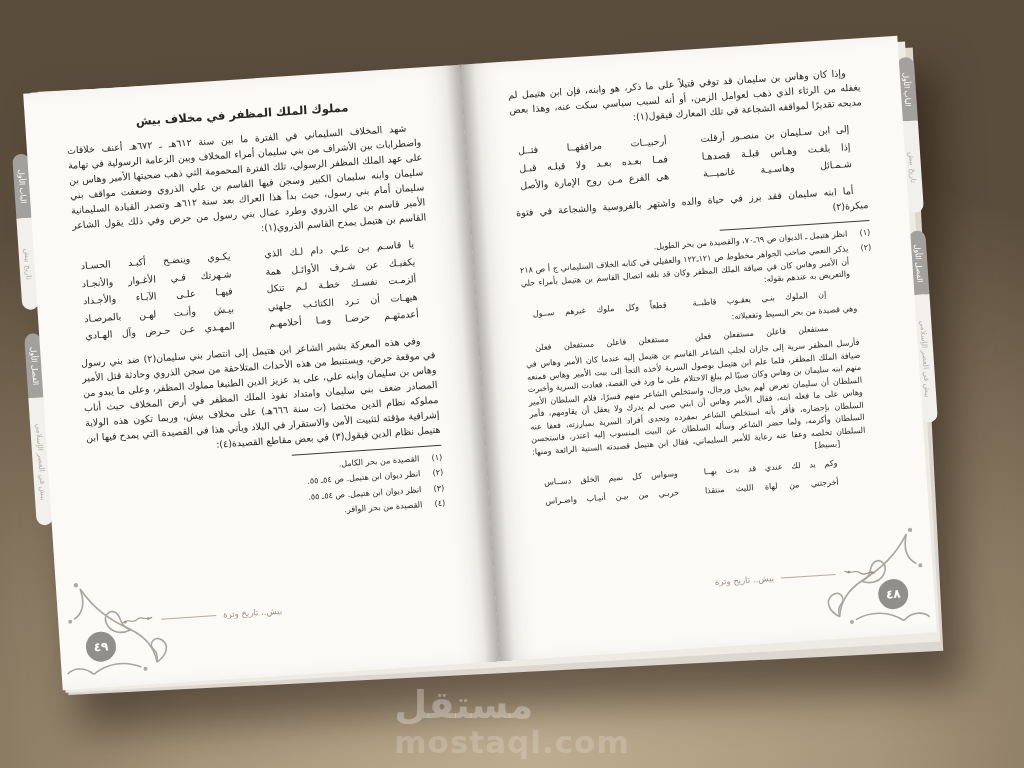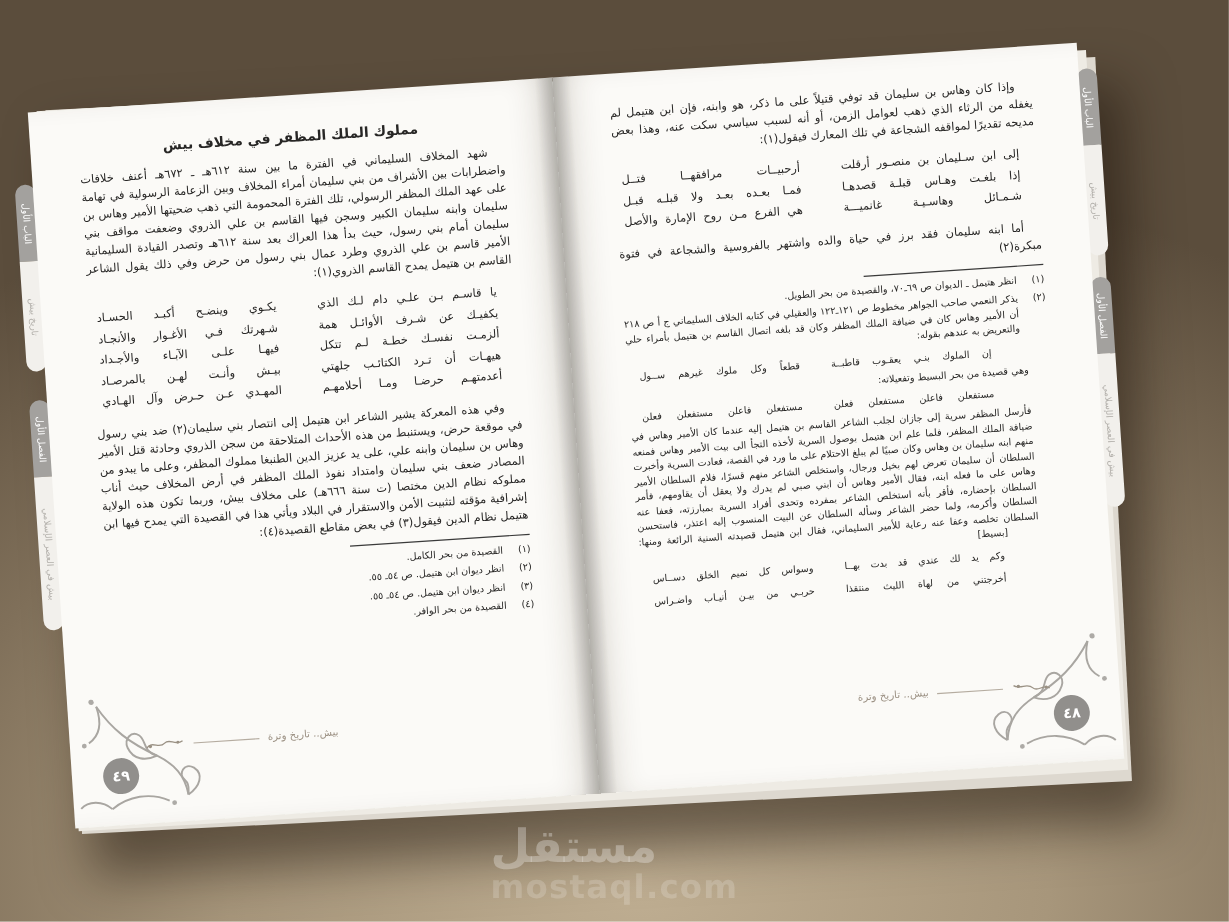--- a/index.html
+++ b/index.html
@@ -70,21 +70,21 @@
     background:#918f8c;color:#fff;font-size:12px;font-weight:bold;
     display:flex;align-items:center;justify-content:center;z-index:4;
   }
   .page-right .pagenum{right:26px;bottom:26px;}
   .page-left  .pagenum{left:26px;bottom:26px;}
 
   
   .watermark{position:absolute;left:50%;top:686px;transform:translateX(-50%);
     text-align:left;z-index:6;line-height:1.05;pointer-events:none;}
   .watermark .brand{font-size:38px;font-weight:bold;color:rgba(255,255,255,0.30);}
-  .watermark .domain{font-size:27px;font-weight:bold;color:rgba(255,255,255,0.18);letter-spacing:1px;}
+  .watermark .domain{font-size:31px;font-weight:bold;color:rgba(255,255,255,0.18);letter-spacing:1px;}
 </style>
 </head>
 <body>
 
 <div class="scene">
 
   <div class="book">
     <div class="stack-b"></div>
     <div class="stack-a"></div>
 

